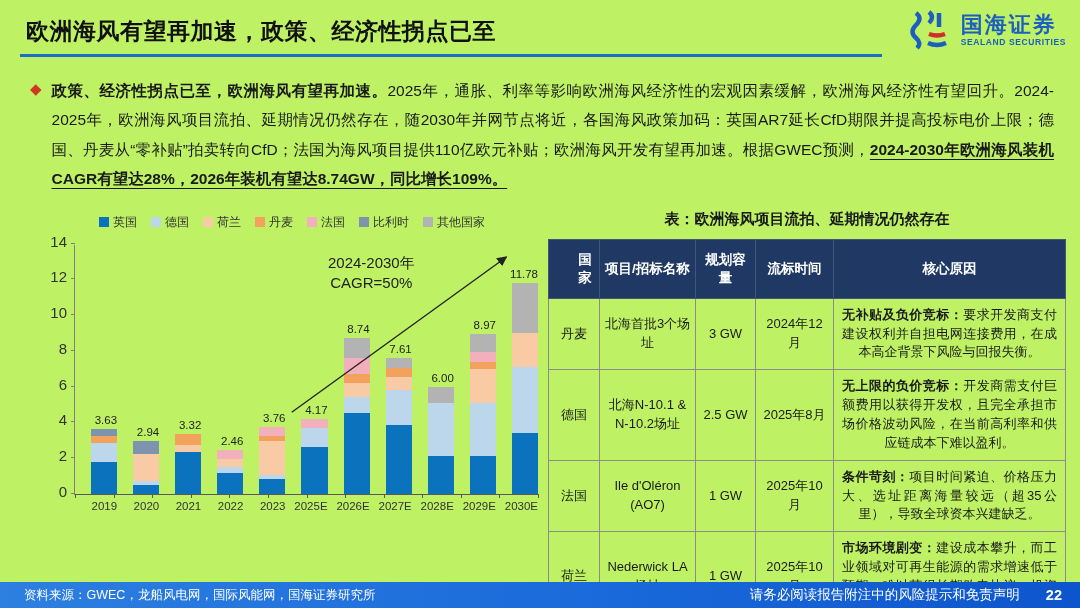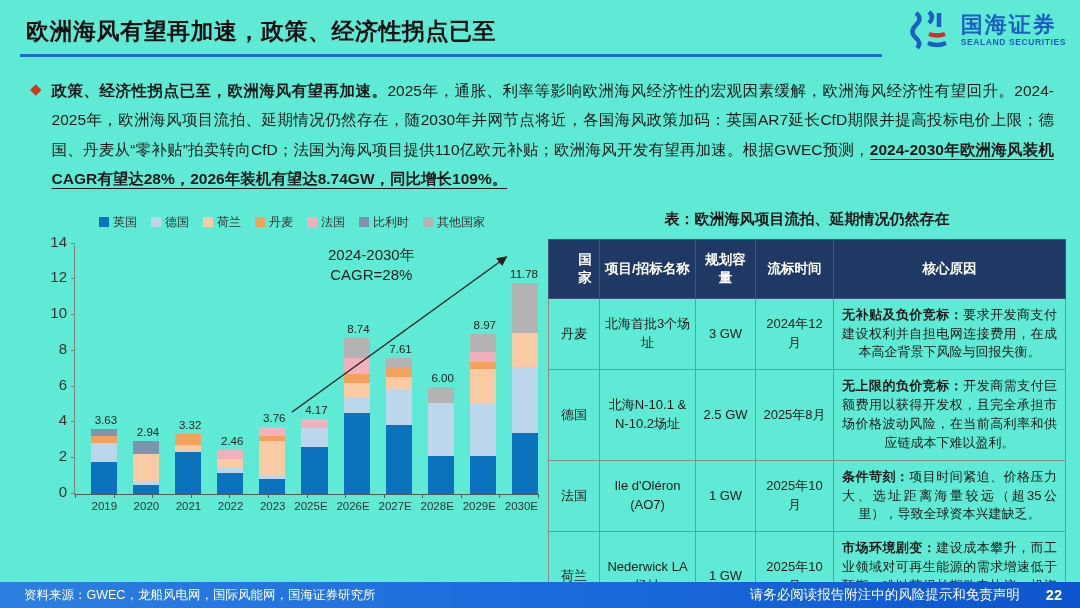--- a/index.html
+++ b/index.html
@@ -1,18 +1,18 @@
 <!DOCTYPE html>
 <html><head>
 <meta charset="utf-8">
 <style>
   * { margin:0; padding:0; box-sizing:border-box; }
   html,body { width:1080px; height:608px; }
   body { font-family:"Liberation Sans","DejaVu Sans",sans-serif; background:#fff; color:#1a1a1a; }
-  .page { position:relative; width:1080px; height:608px; overflow:hidden; background:#5eead4; }
+  .page { position:relative; width:1080px; height:608px; overflow:hidden; background:#bef264; }
 
   
   .page-header { position:relative; height:62px; }
   .page-title { position:absolute; left:26px; top:16px; font-size:23px; font-weight:700; color:#111; letter-spacing:0.5px; }
   .title-rule { position:absolute; left:20px; top:54px; width:862px; height:3px; background:#1c6ec9; }
   .logo { position:absolute; right:14px; top:8px; display:flex; align-items:center; gap:8px; }
   .logo-mark { width:44px; height:44px; }
   .logo-text-cn { font-size:22px; font-weight:700; color:#1d5fc0; letter-spacing:2px; line-height:1.1; }
   .logo-text-en { font-size:8.5px; font-weight:700; color:#1d5fc0; letter-spacing:0.6px; }
 
@@ -39,21 +39,21 @@
   .bars { display:flex; height:100%; align-items:flex-end; }
   .col { flex:1; position:relative; height:100%; display:flex; flex-direction:column; justify-content:flex-end; align-items:flex-end; }
   .stack { width:62%; display:flex; flex-direction:column; }
   .seg { width:100%; }
   .bar-total { font-size:11.5px; color:#222; margin-bottom:3px; white-space:nowrap; }
   .xlabel { position:absolute; top:100%; margin-top:6px; font-size:11.5px; color:#333; white-space:nowrap; }
   .ytick-label { position:absolute; right:100%; margin-right:8px; font-size:15px; color:#333;margin-top:12px; }
   .ytick-mark { position:absolute; right:100%; width:4px; height:1px; background:#7f7f7f; }
   .xtick-mark { position:absolute; top:100%; width:1px; height:4px; background:#595959; }
   .arrow-overlay { position:absolute; inset:0; width:100%; height:100%; pointer-events:none; }
-  .cagr-note { position:absolute; left:64%; top:0; transform:translateX(-50%); text-align:center;
+  .cagr-note { position:absolute; left:64%; top:8px; transform:translateX(-50%); text-align:center;
                font-size:15px; color:#222; line-height:1.35; }
 
   
   .projects-table { width:100%; border-collapse:collapse; table-layout:fixed; }
   .projects-table th { background:#1f3864; color:#fff; font-size:13.5px; font-weight:700;
                        padding:11px 3px; border:1px solid #44537a; }
   .projects-table td { border:1px solid #8c8c8c; font-size:13px; padding:8px 4px; text-align:center; vertical-align:middle; line-height:1.45; }
   .projects-table .c-reason { text-align:justify; text-align-last:center; padding:7px 8px; }
   .projects-table .c-reason b { font-weight:700; }
   .projects-table th:nth-child(1){ width:51px;padding-left:25px; }
@@ -255,21 +255,21 @@
         <svg class="arrow-overlay" viewBox="0 0 455 250" preserveAspectRatio="none">
           <defs>
             <marker id="ah" markerUnits="userSpaceOnUse" markerWidth="12" markerHeight="12" refX="9" refY="5" orient="auto">
               <path d="M0,0 L10,5 L0,10 z" fill="#222"></path>
             </marker>
           </defs>
           <line x1="213" y1="168" x2="424" y2="12" stroke="#222" stroke-width="1.3" marker-end="url(#ah)"></line>
         </svg>
         <div class="cagr-note">
           <div>2024-2030年</div>
-          <div>CAGR=28%</div>
+          <div>CAGR=50%</div>
         </div>
       <span class="ytick-label" style="bottom: -6px;">0</span>
           <span class="ytick-mark" style="bottom: 0px;"></span>
           <span class="ytick-label" style="bottom: 29.7143px;">2</span>
           <span class="ytick-mark" style="bottom: 35.7143px;"></span>
           <span class="ytick-label" style="bottom: 65.4286px;">4</span>
           <span class="ytick-mark" style="bottom: 71.4286px;"></span>
           <span class="ytick-label" style="bottom: 101.143px;">6</span>
           <span class="ytick-mark" style="bottom: 107.143px;"></span>
           <span class="ytick-label" style="bottom: 136.857px;">8</span>

